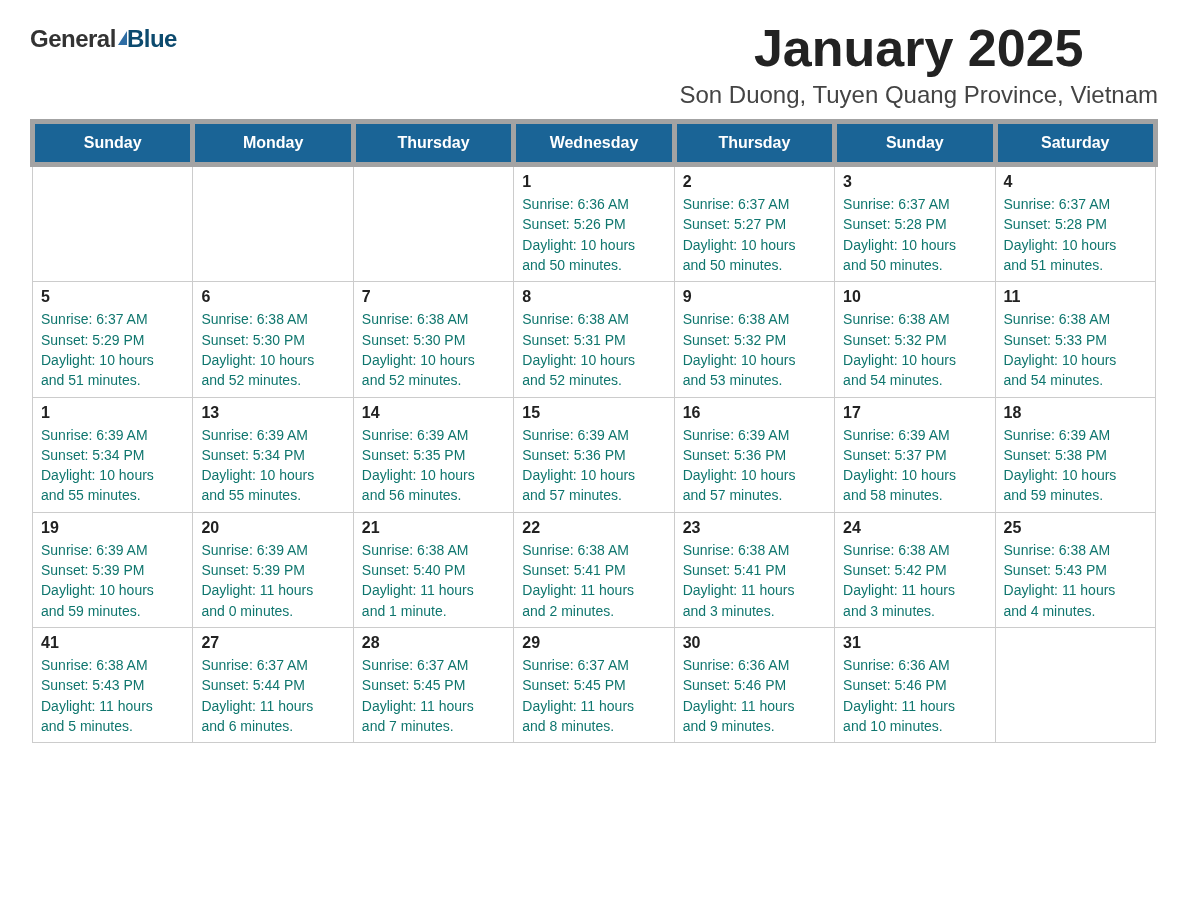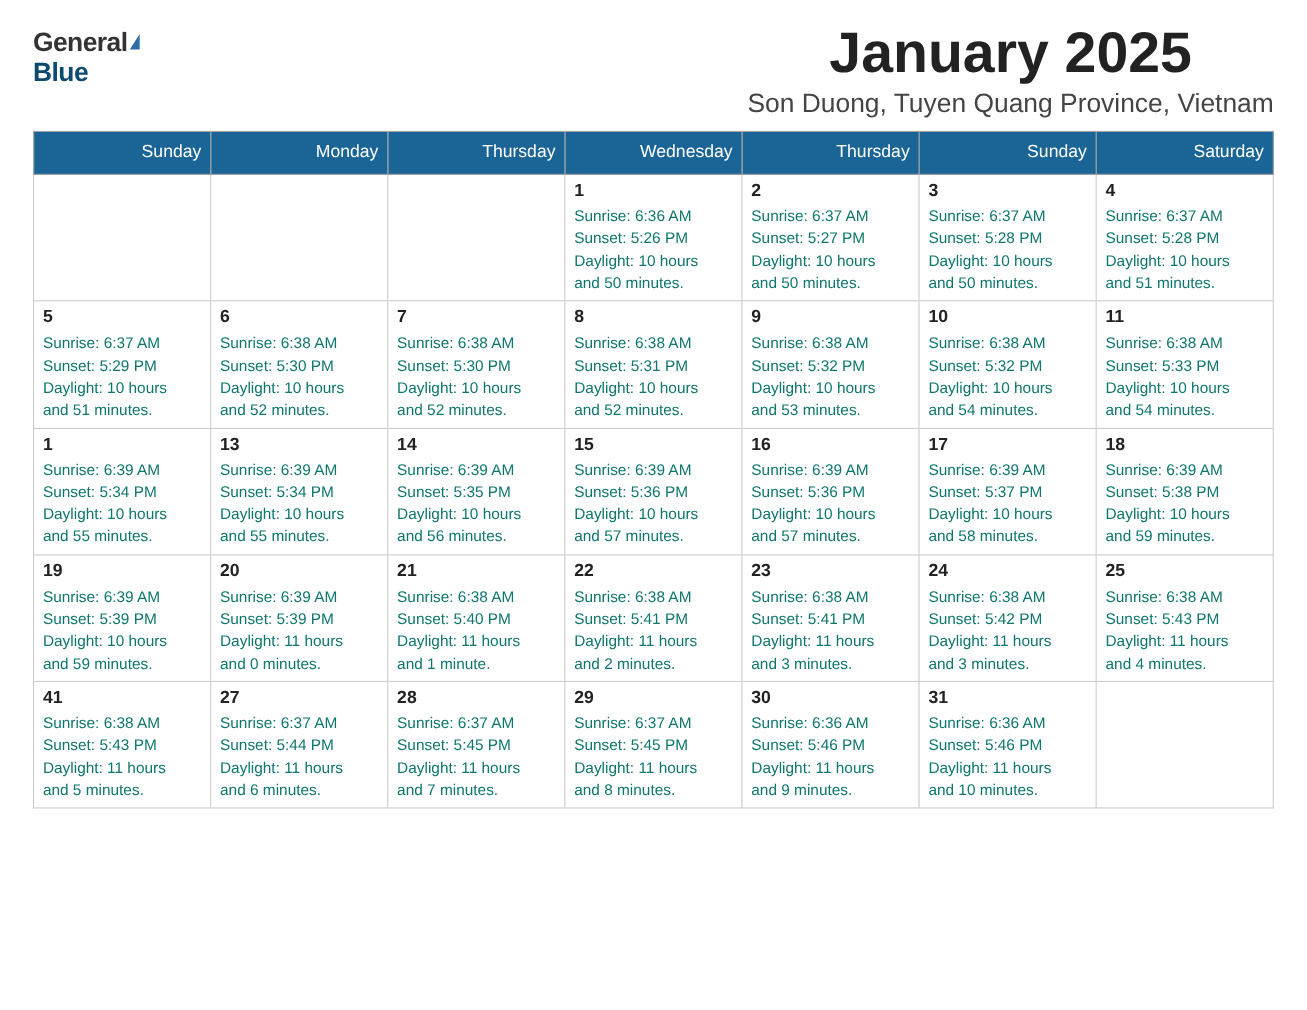--- a/index.html
+++ b/index.html
@@ -12,21 +12,21 @@
       padding: 20px 30px;
     }
     .header {
       display: flex;
       justify-content: space-between;
       align-items: flex-start;
       margin-bottom: 10px;
     }
     .logo {
       display: flex;
-      flex-direction: column;
+      flex-direction: row;
       align-items: flex-start;
       padding-top: 5px;
     }
     .logo-line {
       display: flex;
       align-items: center;
     }
     .title-section {
       text-align: center;
     }
@@ -43,24 +43,24 @@
     }
     .calendar-table {
       width: 100%;
       border-collapse: collapse;
       margin-top: 10px;
     }
     .calendar-table thead tr th {
       background-color: #1a6496;
       color: #fff;
       font-size: 16px;
-      font-weight: normal;
+      font-weight: bold;
       padding: 10px 8px;
-      text-align: right;
-      border: 1px solid #a3a3a3;
+      text-align: center;
+      border: 5px solid #a3a3a3;
     }
     .calendar-table tbody tr td {
       vertical-align: top;
       border: 1px solid #ccc;
       padding: 6px 8px;
       width: calc(100% / 7);
       min-height: 100px;
       font-size: 13px;
       color: #333;
     }

